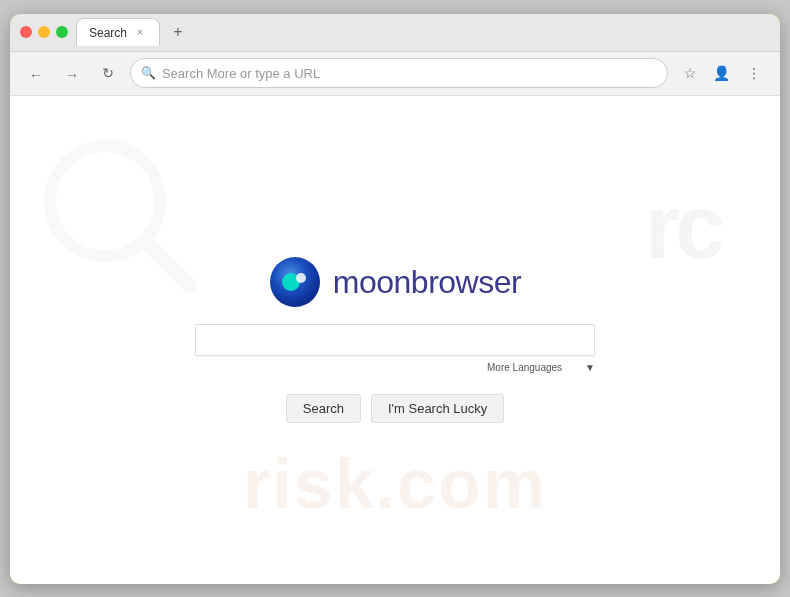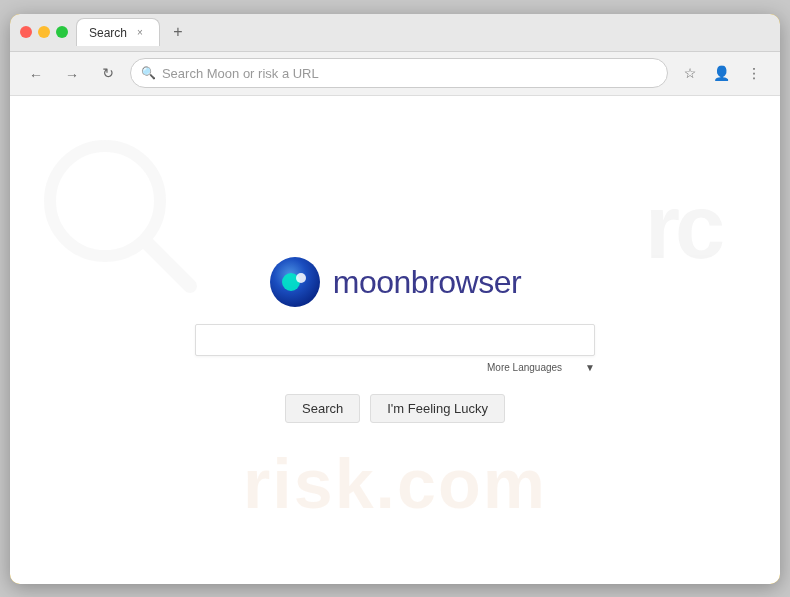--- a/index.html
+++ b/index.html
@@ -303,21 +303,21 @@
       <span>←</span>
     </div>
     <div class="nav-btn">
       <span>→</span>
     </div>
     <div class="nav-btn">
       <span>↻</span>
     </div>
     <div class="address-bar">
       <span class="address-bar-icon">🔍</span>
-      <span style="color:#999;font-size:13px;">Search Moon or risk a URL</span>
+      <span style="color:#999;font-size:13px;">Search More or type a URL</span>
     </div>
     <div class="nav-right">
       <div class="nav-btn">☆</div>
       <div class="nav-btn">👤</div>
       <div class="nav-btn">⋮</div>
     </div>
   </div>
 
   <div class="page-content">
 
@@ -359,20 +359,20 @@
         <span class="more-languages">
           <span>More Languages</span><span>▼</span>
         </span>
       </div>
 
       <div class="buttons-row">
         <button class="search-button">
           <span>Search</span>
         </button>
         <button class="lucky-button">
-          <span>I'm Feeling Lucky</span>
+          <span>I'm Search Lucky</span>
         </button>
       </div>
 
     </div>
   </div>
 
 </div>
 
 </body></html>

